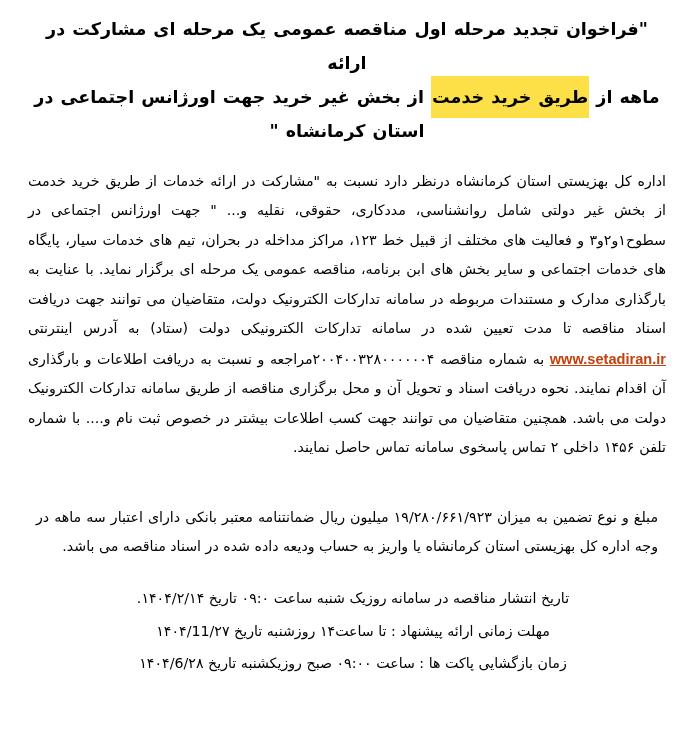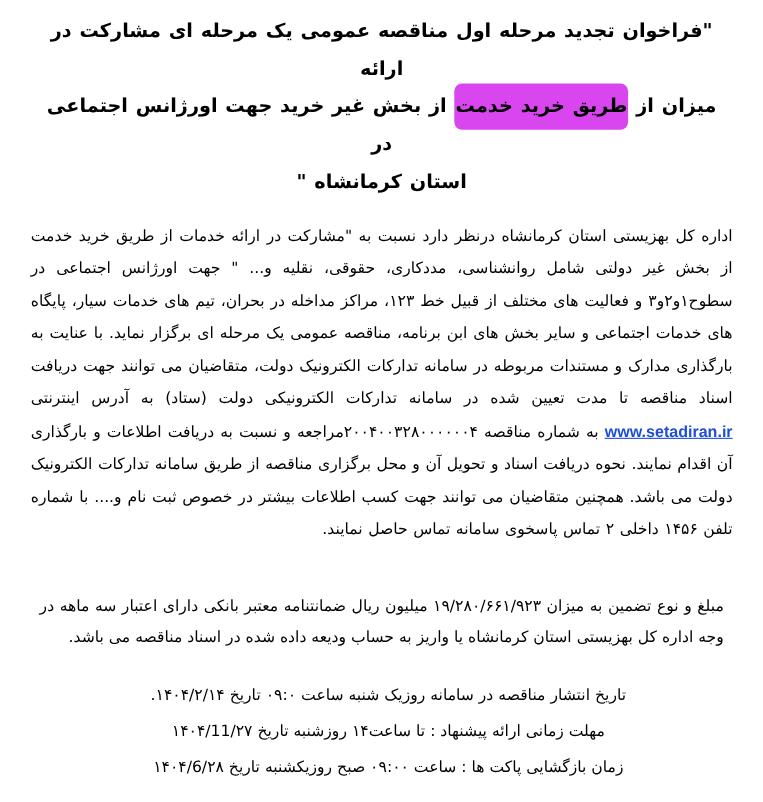--- a/index.html
+++ b/index.html
@@ -32,39 +32,38 @@
   }
   .title-line {
     font-size: 17.5px;
     font-weight: bold;
     line-height: 1.95;
     letter-spacing: 0px;
     word-spacing: 1px;
     color: #000;
   }
   .hl {
-    background: #d946ef;
+    background: #fde047;
     padding: 11px 1px;
-    border-radius: 7px;
   }
 
   
   .body-block {
     padding: 18px 28px 0 28px;
   }
   p.para {
     font-size: 14.2px;
     line-height: 2.08;
     text-align: justify;
     text-align-last: right;
     margin: 0 0 14px 0;
     word-spacing: 0.5px;
   }
   .link {
-    color: #1d4ed8;
+    color: #c2410c;
     text-decoration: underline;
     font-weight: bold;
     font-family: "Liberation Sans", sans-serif;
     font-size: 14.6px;
     direction: ltr;
     unicode-bidi: embed;
   }
   .spacer-md { height: 18px; }
 
   
@@ -89,21 +88,21 @@
     white-space: nowrap;
   }
 </style>
 </head>
 <body>
 
 <div class="page">
 
   <div class="title-block">
     <div class="title-line">"فراخوان  تجدید مرحله اول مناقصه  عمومی یک مرحله ای مشارکت در ارائه</div>
-    <div class="title-line"><span>میزان  از </span><span class="hl">طریق خرید خدمت</span><span> از بخش غیر خرید جهت اورژانس اجتماعی در</span></div>
+    <div class="title-line"><span>ماهه  از </span><span class="hl">طریق خرید خدمت</span><span> از بخش غیر خرید جهت اورژانس اجتماعی در</span></div>
     <div class="title-line">استان کرمانشاه "</div>
   </div>
 
   <div class="body-block">
 
     <p class="para"><span>اداره کل بهزیستی استان کرمانشاه  درنظر دارد  نسبت به "مشارکت در ارائه خدمات  از طریق خرید خدمت از بخش غیر دولتی شامل روانشناسی، مددکاری، حقوقی، نقلیه و... " جهت اورژانس اجتماعی در سطوح۱و۲و۳ و فعالیت های مختلف از قبیل خط ۱۲۳، مراکز مداخله در بحران، تیم های خدمات سیار، پایگاه های خدمات اجتماعی و سایر بخش های ابن برنامه، مناقصه عمومی یک مرحله ای برگزار نماید. با عنایت به بارگذاری مدارک و  مستندات مربوطه در سامانه  تدارکات الکترونیک دولت، متقاضیان می توانند جهت دریافت اسناد مناقصه تا مدت  تعیین شده در  سامانه تدارکات الکترونیکی دولت (ستاد) به آدرس اینترنتی </span><a class="link" href="#">www.setadiran.ir</a><span> به شماره مناقصه </span><span>۲۰۰۴۰۰۳۲۸۰۰۰۰۰۰۴</span><span>مراجعه و نسبت به دریافت اطلاعات و بارگذاری آن اقدام نمایند. نحوه دریافت اسناد و تحویل آن و محل برگزاری مناقصه از طریق سامانه تدارکات الکترونیک دولت می باشد. همچنین متقاضیان می توانند جهت کسب اطلاعات بیشتر در خصوص ثبت نام و.... با  شماره تلفن   ۱۴۵۶ داخلی ۲ تماس  پاسخوی سامانه  تماس حاصل نمایند.</span></p>
 
     <div class="spacer-md"></div>
 
     <p class="guarantee"><span>مبلغ و نوع تضمین به میزان </span><span>۱۹/۲۸۰/۶۶۱/۹۲۳</span><span> میلیون ریال ضمانتنامه معتبر بانکی دارای اعتبار سه ماهه در وجه اداره کل بهزیستی استان کرمانشاه یا واریز به حساب ودیعه داده شده در اسناد مناقصه می باشد.</span></p>

